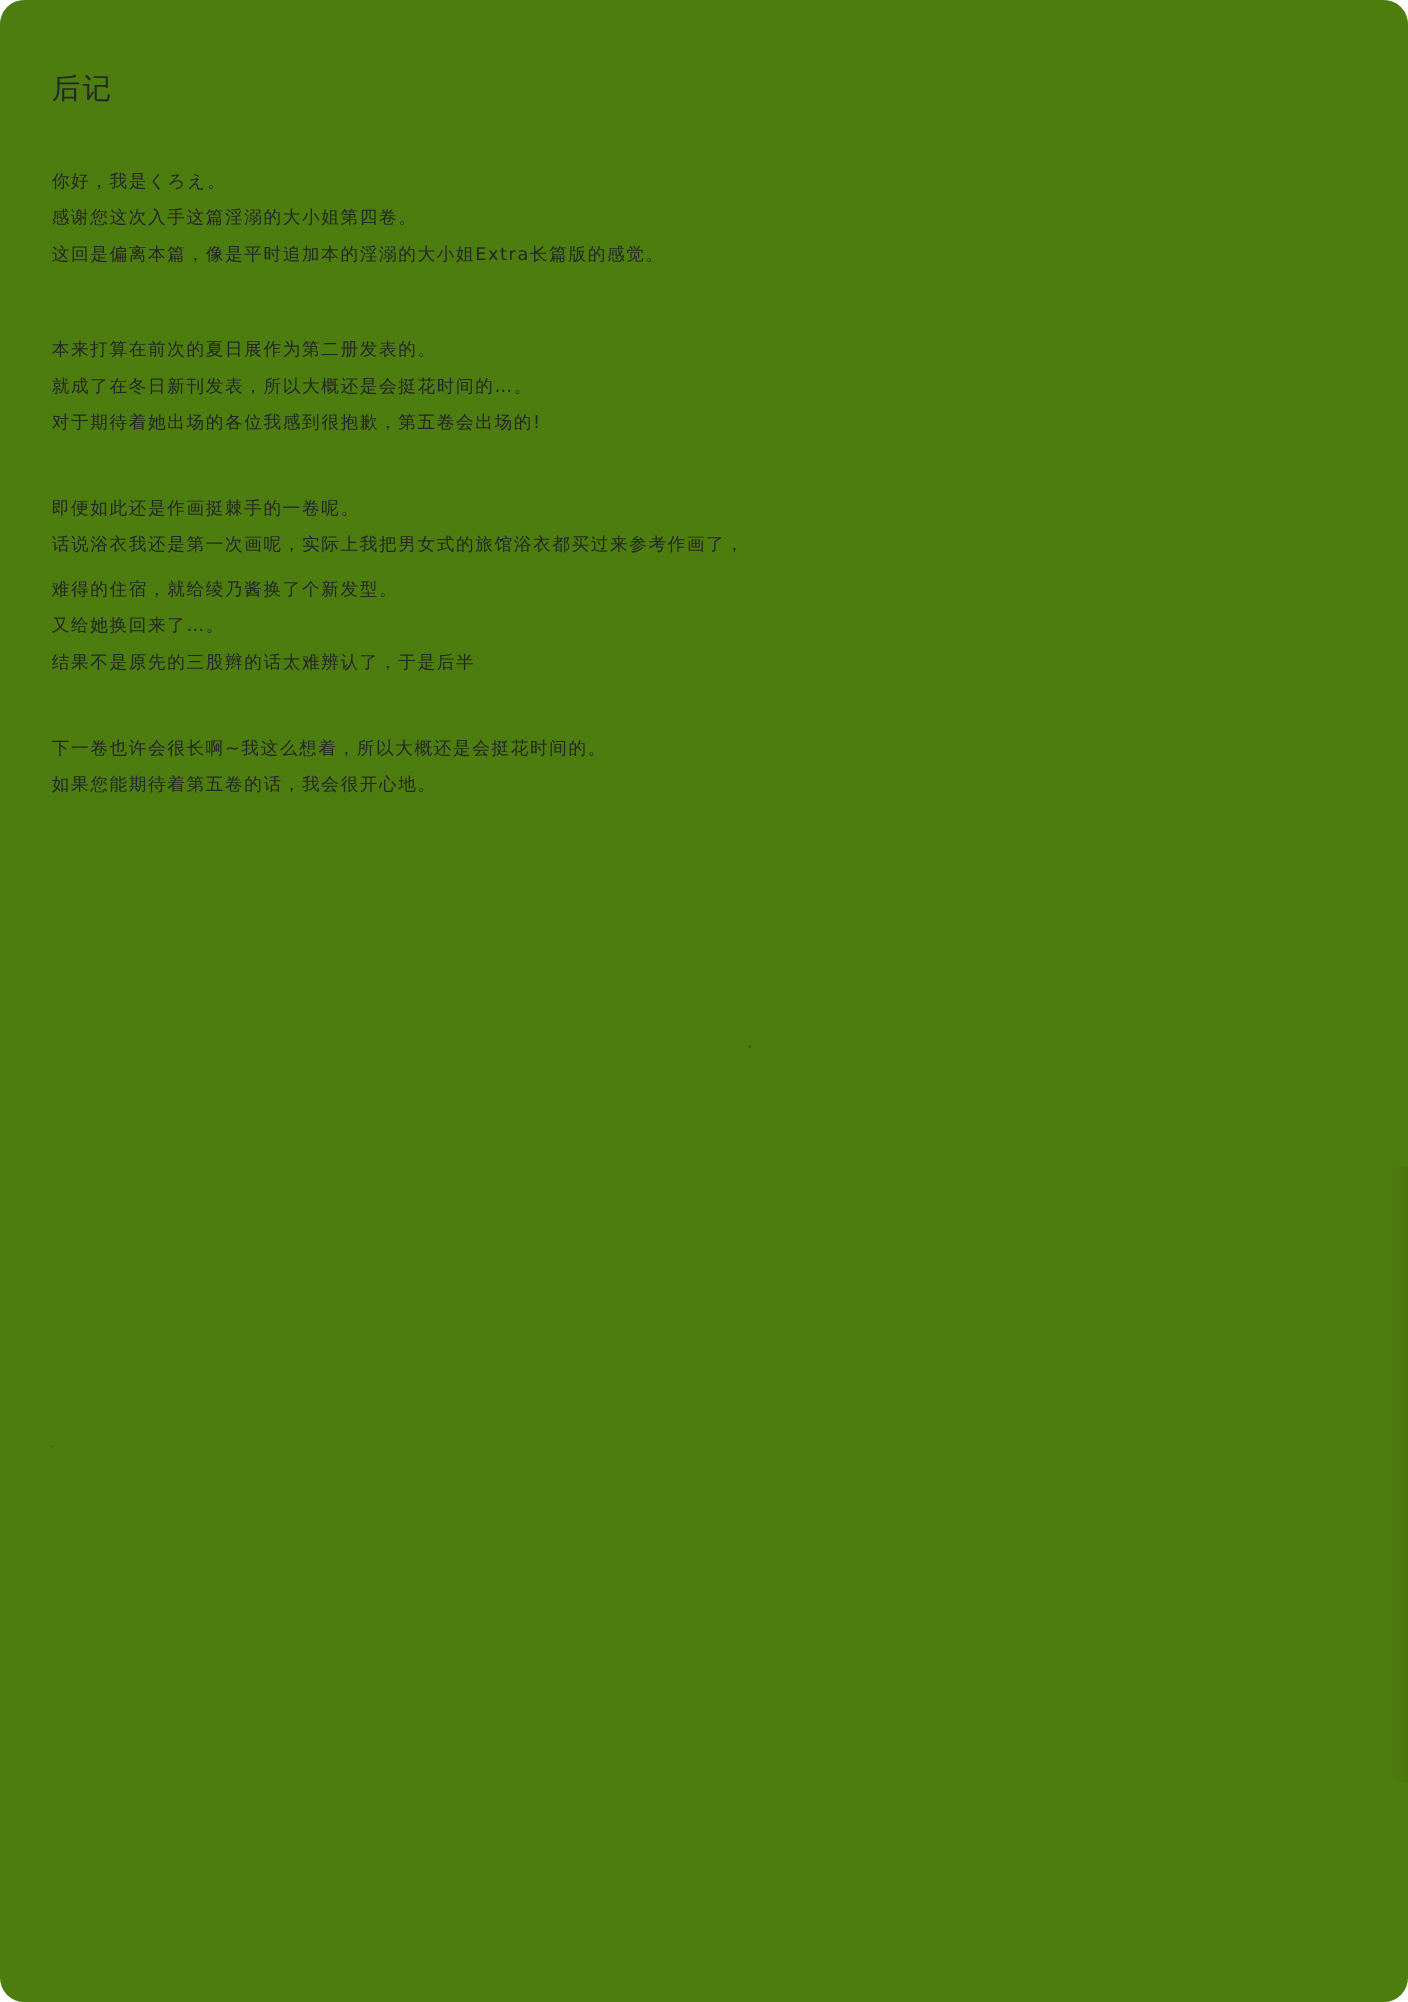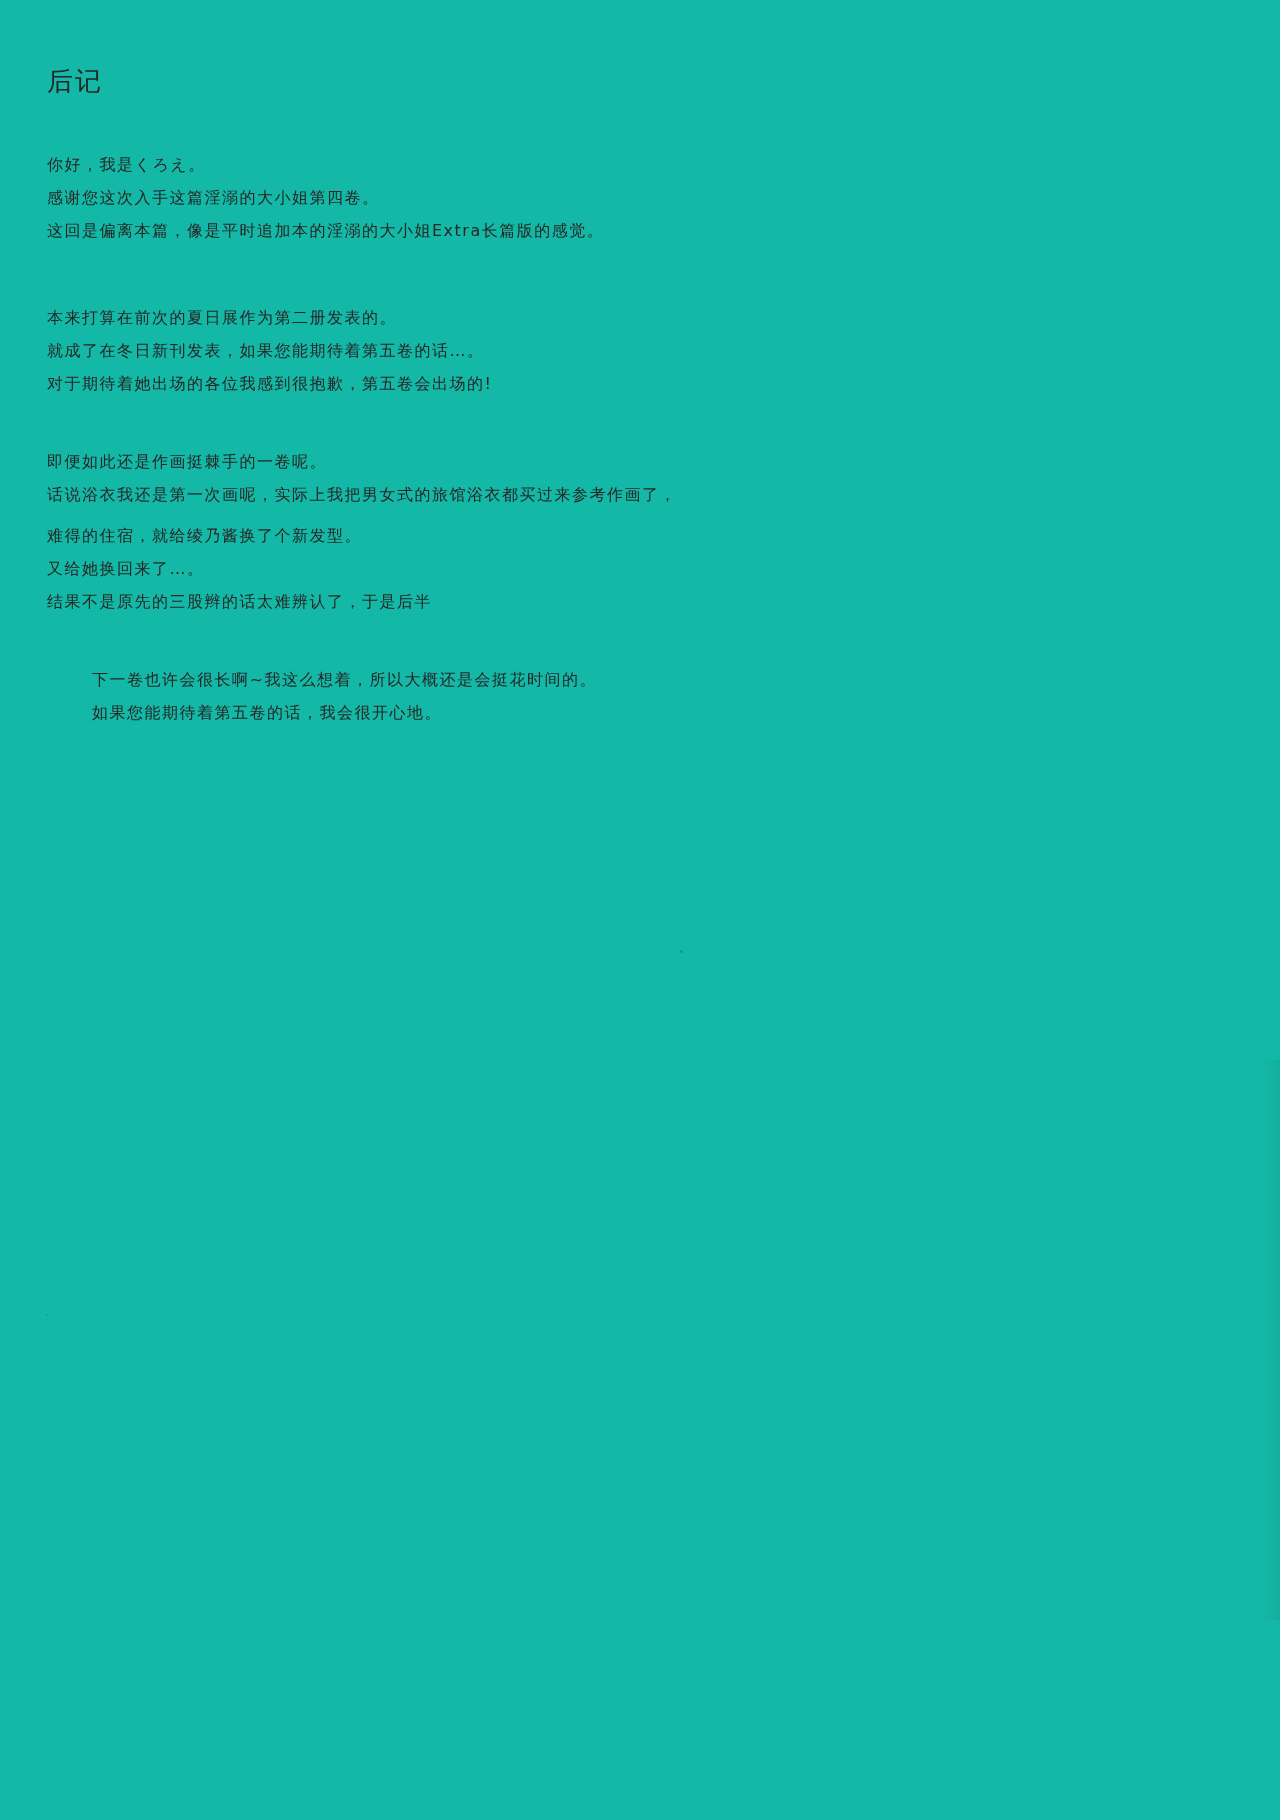--- a/index.html
+++ b/index.html
@@ -12,22 +12,23 @@
     background: #ffffff;
     position: relative;
     overflow: hidden;
     font-family: "DejaVu Sans", sans-serif;
   }
   .page {
     position: absolute;
     top: 0; left: 0;
     width: 1280px;
     height: 1820px;
-    background: #14b8a6;
+    background: #4d7c0f;
     color: #262626;
+    border-radius: 22px;
   }
   .content {
     position: absolute;
     top: 66px;
     left: 47px;
     width: 1100px;
   }
   .doc-title {
     font-size: 26px;
     line-height: 30px;
@@ -40,21 +41,21 @@
   .para .line {
     font-size: 16px;
     line-height: 33px;
     letter-spacing: 1.5px;
     white-space: nowrap;
   }
   .para-1 { margin-top: 52px; }
   .para-2 { margin-top: 54px; }
   .para-3 { margin-top: 45px; }
   .para-4 { margin-top: 8px;  }
-  .para-5 { margin-top: 45px; margin-left: 45px; }
+  .para-5 { margin-top: 45px; }
 
   
   .scan-edge-shadow {
     position: absolute;
     right: 0;
     top: 1060px;
     width: 20px;
     height: 560px;
     background: linear-gradient(to right, rgba(0,0,0,0), rgba(0,0,0,0.05));
     pointer-events: none;
@@ -87,21 +88,21 @@
     <div class="doc-title">后记</div>
 
     <div class="para para-1">
       <div class="line">你好，我是くろえ。</div>
       <div class="line">感谢您这次入手这篇淫溺的大小姐第四卷。</div>
       <div class="line">这回是偏离本篇，像是平时追加本的淫溺的大小姐Extra长篇版的感觉。</div>
     </div>
 
     <div class="para para-2">
       <div class="line">本来打算在前次的夏日展作为第二册发表的。</div>
-      <div class="line">就成了在冬日新刊发表，如果您能期待着第五卷的话…。</div>
+      <div class="line">就成了在冬日新刊发表，所以大概还是会挺花时间的…。</div>
       <div class="line">对于期待着她出场的各位我感到很抱歉，第五卷会出场的!</div>
     </div>
 
     <div class="para para-3">
       <div class="line">即便如此还是作画挺棘手的一卷呢。</div>
       <div class="line">话说浴衣我还是第一次画呢，实际上我把男女式的旅馆浴衣都买过来参考作画了，</div>
     </div>
 
     <div class="para para-4">
       <div class="line">难得的住宿，就给绫乃酱换了个新发型。</div>

